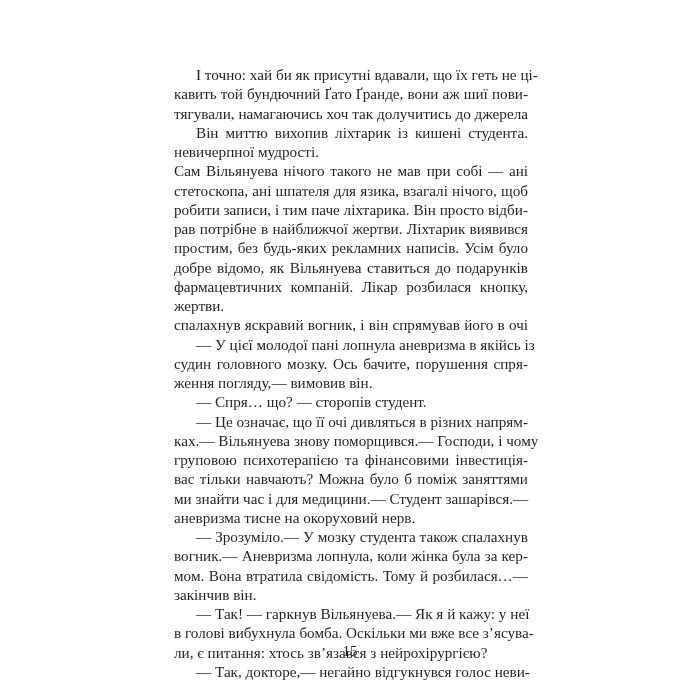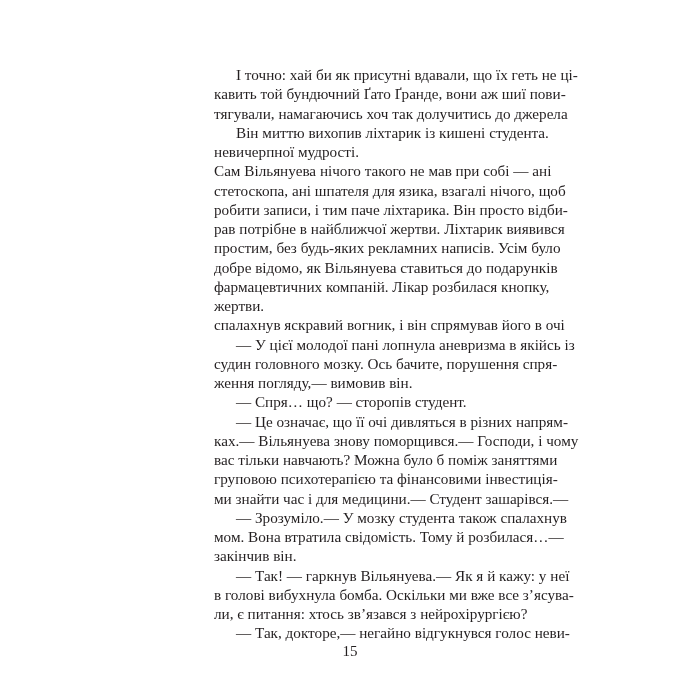--- a/index.html
+++ b/index.html
@@ -3,21 +3,21 @@
 <meta charset="utf-8">
 <style>
   html, body { margin:0; padding:0; background:#ffffff; }
   body { width:700px; height:700px; position:relative; overflow:hidden; }
   .page { position:absolute; left:0; top:0; width:700px; height:700px; background:#fff; }
   .text-block {
     position:absolute; left:174px; top:65px; width:354px;
     font-family:"Liberation Serif","DejaVu Serif",serif;
     font-size:15.2px; line-height:19.25px; color:#231f20;
   }
-  .line { display:block; white-space:nowrap; text-align:justify; text-align-last:justify; height:19.25px;margin-left:40px; }
+  .line { display:block; white-space:nowrap; text-align:justify; text-align-last:justify; height:19.25px; }
   .line.last { text-align-last:left; }
   .line.indent { padding-left:22px; }
   .page-number {
     position:absolute; left:0; width:700px; top:632px; text-align:center;
     font-family:"Liberation Serif","DejaVu Serif",serif; font-size:15px; color:#231f20;margin-top:11px;
   }
 </style>
 </head>
 <body>
 
@@ -36,24 +36,26 @@
       <span class="line">добре відомо, як Вільянуева ставиться до подарунків</span>
       <span class="line">фармацевтичних компаній. Лікар розбилася кнопку,</span>
       <span class="line last">жертви.</span>
       <span class="line">спалахнув яскравий вогник, і він спрямував його в очі</span>
       <span class="line indent">— У цієї молодої пані лопнула аневризма в якійсь із</span>
       <span class="line">судин головного мозку. Ось бачите, порушення спря-</span>
       <span class="line last">ження погляду,— вимовив він.</span>
       <span class="line indent last">— Спря… що? — сторопів студент.</span>
       <span class="line indent">— Це означає, що її очі дивляться в різних напрям-</span>
       <span class="line">ках.— Вільянуева знову поморщився.— Господи, і чому</span>
+      <span class="line">груповою психотерапією та фінансовими інвестиція-</span>
       <span class="line">вас тільки навчають? Можна було б поміж заняттями</span>
-      <span class="line">груповою психотерапією та фінансовими інвестиція-</span>
       <span class="line">ми знайти час і для медицини.— Студент зашарівся.—</span>
+      <span class="line last">аневризма тисне на окоруховий нерв.</span>
       <span class="line indent">— Зрозуміло.— У мозку студента також спалахнув</span>
+      <span class="line">вогник.— Аневризма лопнула, коли жінка була за кер-</span>
       <span class="line">мом. Вона втратила свідомість. Тому й розбилася…—</span>
       <span class="line last">закінчив він.</span>
       <span class="line indent">— Так! — гаркнув Вільянуева.— Як я й кажу: у неї</span>
       <span class="line">в голові вибухнула бомба. Оскільки ми вже все з’ясува-</span>
       <span class="line last">ли, є питання: хтось зв’язався з нейрохірургією?</span>
       <span class="line indent">— Так, докторе,— негайно відгукнувся голос неви-</span>
     </div>
   <div class="page-number">15</div>
 </div>
 

